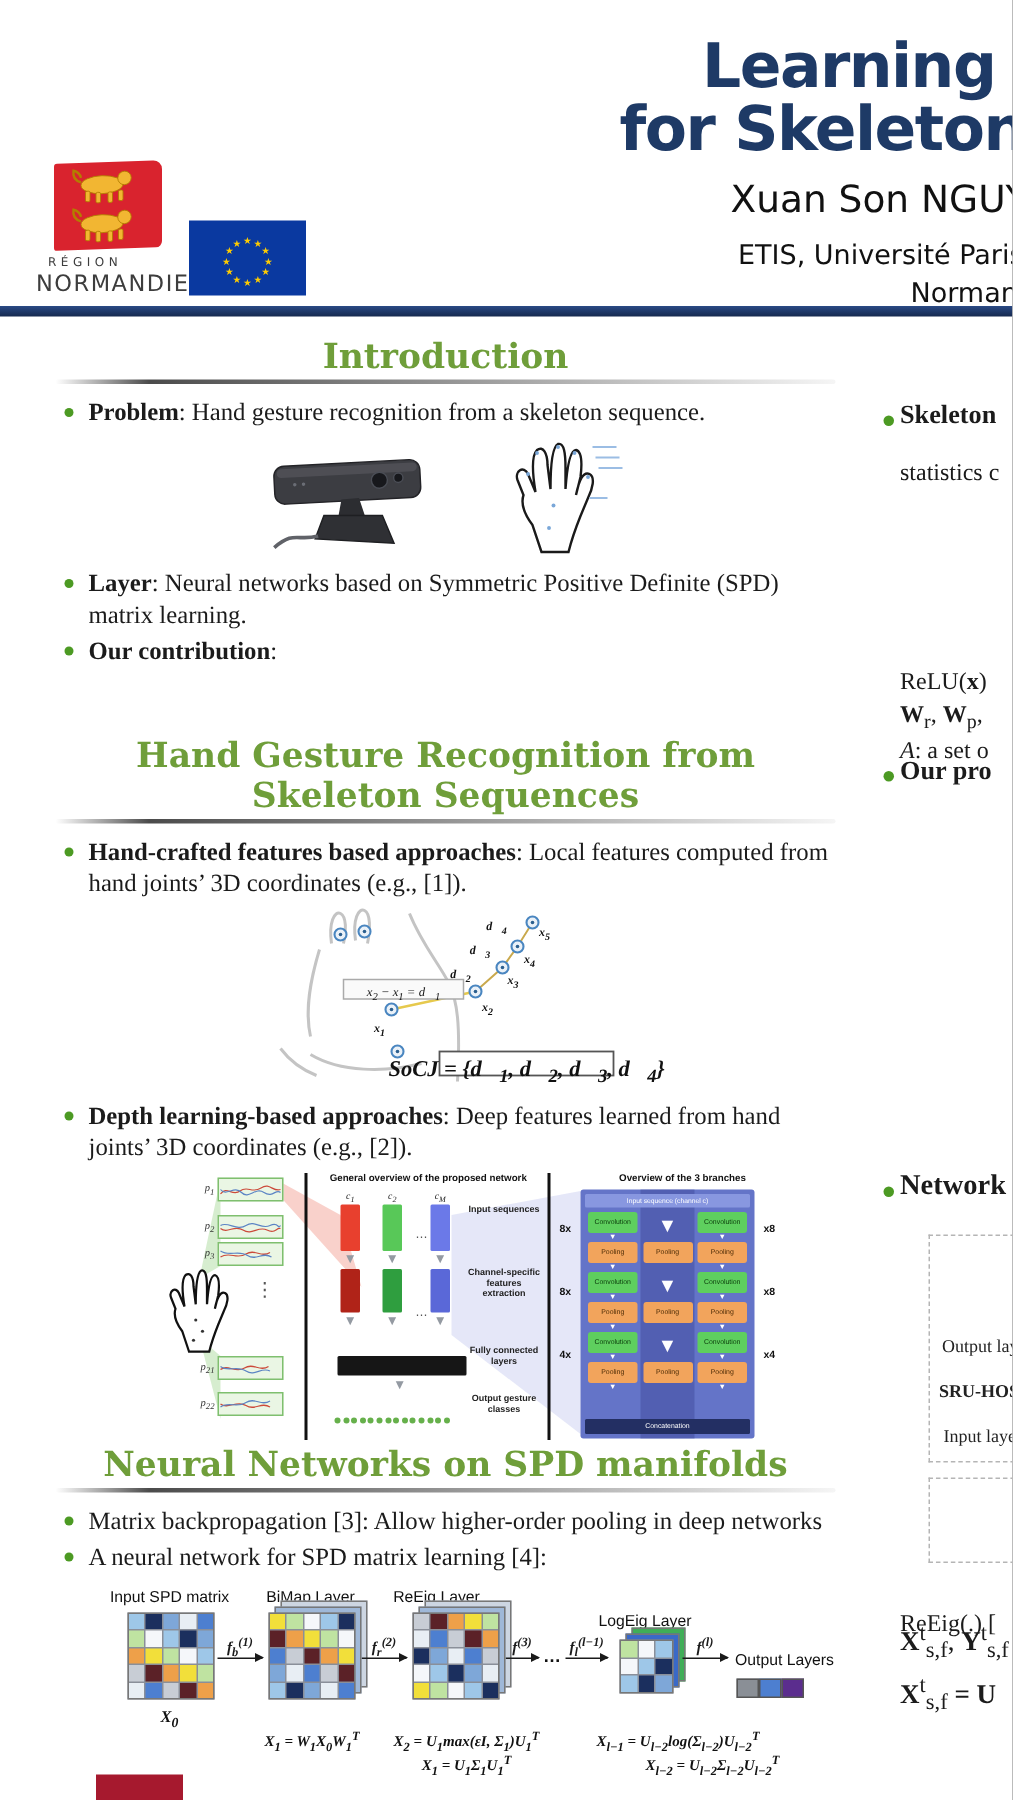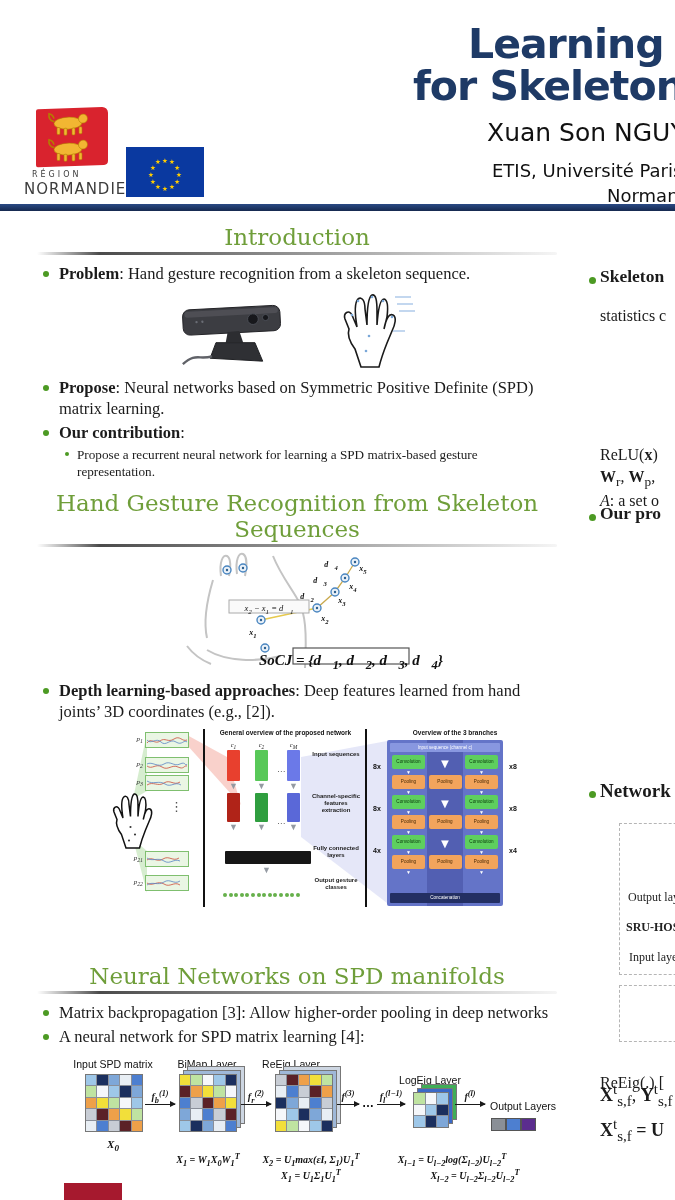--- a/index.html
+++ b/index.html
@@ -18,21 +18,21 @@
                   transform:skewY(-2deg);border-radius:2px 6px 4px 2px;}
   .region-words{position:absolute;left:24px;top:170px;width:120px;color:#3d3d3d;
                 font-family:"DejaVu Sans","Liberation Sans",sans-serif;}
   .region-l1{font-size:8px;letter-spacing:3px;margin-left:8px;}
   .region-l2{font-size:15px;letter-spacing:1px;margin-top:1px;}
   .eu-flag{position:absolute;left:126px;top:147px;width:78px;height:50px;background:#0a39a0;}
   .divider{position:absolute;left:0;top:204px;width:675px;height:7px;
            background:linear-gradient(#2a4a85,#16294f);}
   
   .sec{position:absolute;left:37px;width:520px;}
-  .sec-h{margin:0;font-size:23px;font-weight:normal;color:#6f9e3a;text-align:center;
+  .sec-h{margin:0;font-size:23px;font-weight:bold;color:#6f9e3a;text-align:center;
          font-family:"DejaVu Serif","Liberation Serif",serif;}
   .hrule{height:3px;margin-top:2px;border-radius:2px;
          background:linear-gradient(90deg,rgba(30,30,30,0) 0%,rgba(30,30,30,.8) 12%,
                     rgba(80,80,80,.5) 60%,rgba(130,130,130,.08) 100%);}
   ul.blist{list-style:none;margin:9px 0 0;padding:0 0 0 22px;}
   ul.blist>li{position:relative;font-size:16.5px;line-height:1.27;margin-bottom:3px;}
   ul.blist>li::before{content:"";position:absolute;left:-16px;top:7px;width:6px;height:6px;
                       border-radius:50%;background:#4c9a23;}
   ul.sub{list-style:none;margin:2px 0 0;padding:0 0 0 18px;}
   ul.sub>li{position:relative;font-size:13.2px;line-height:1.3;}
@@ -216,32 +216,32 @@
           </g>
         <g stroke="#9bbde4" stroke-width="1.2">
           <line x1="62" y1="6" x2="78" y2="6"></line>
             <line x1="64" y1="13" x2="80" y2="13"></line>
           <line x1="66" y1="20" x2="82" y2="20"></line>
             <line x1="60" y1="40" x2="72" y2="40"></line>
           </g>
       </svg>
     </div>
     <ul class="blist">
-      <li><span class="lead">Propose</span><span>: Neural networks based on Symmetric Positive Definite (SPD) matrix learning.</span></li>
+      <li><span class="lead">Layer</span><span>: Neural networks based on Symmetric Positive Definite (SPD) matrix learning.</span></li>
       <li><span class="lead">Our contribution</span><span>:</span>
-        <ul class="sub">
-          <li>Propose a recurrent neural network for learning a SPD matrix-based gesture representation.</li>
-        </ul>
       </li>
     </ul>
   </div>
 
   <div class="sec" style="top:490px">
     <h2 class="sec-h">Hand Gesture Recognition from Skeleton Sequences</h2>
     <div class="hrule"></div>
+    <ul class="blist">
+      <li><span class="lead">Hand-crafted features based approaches</span><span>: Local features computed from hand joints’ 3D coordinates (e.g., [1]).</span></li>
+    </ul>
 
     <svg width="240" height="120" viewBox="0 0 240 120" style="display:block;margin:3px auto 2px">
       <g fill="none" stroke="#c4c4c4" stroke-width="2">
         <path d="M44,26 C42,12 46,4 50,6 C54,8 54,18 52,26"></path>
         <path d="M60,24 C58,10 62,2 66,4 C70,6 70,16 68,26"></path>
         <path d="M96,6 C104,26 116,40 122,52 C128,64 130,80 128,118"></path>
         <path d="M36,30 C30,50 26,70 30,88"></path>
         <path d="M30,100 C50,112 80,112 104,106"></path>
         <path d="M10,96 C16,104 24,110 34,114"></path>
       </g>

